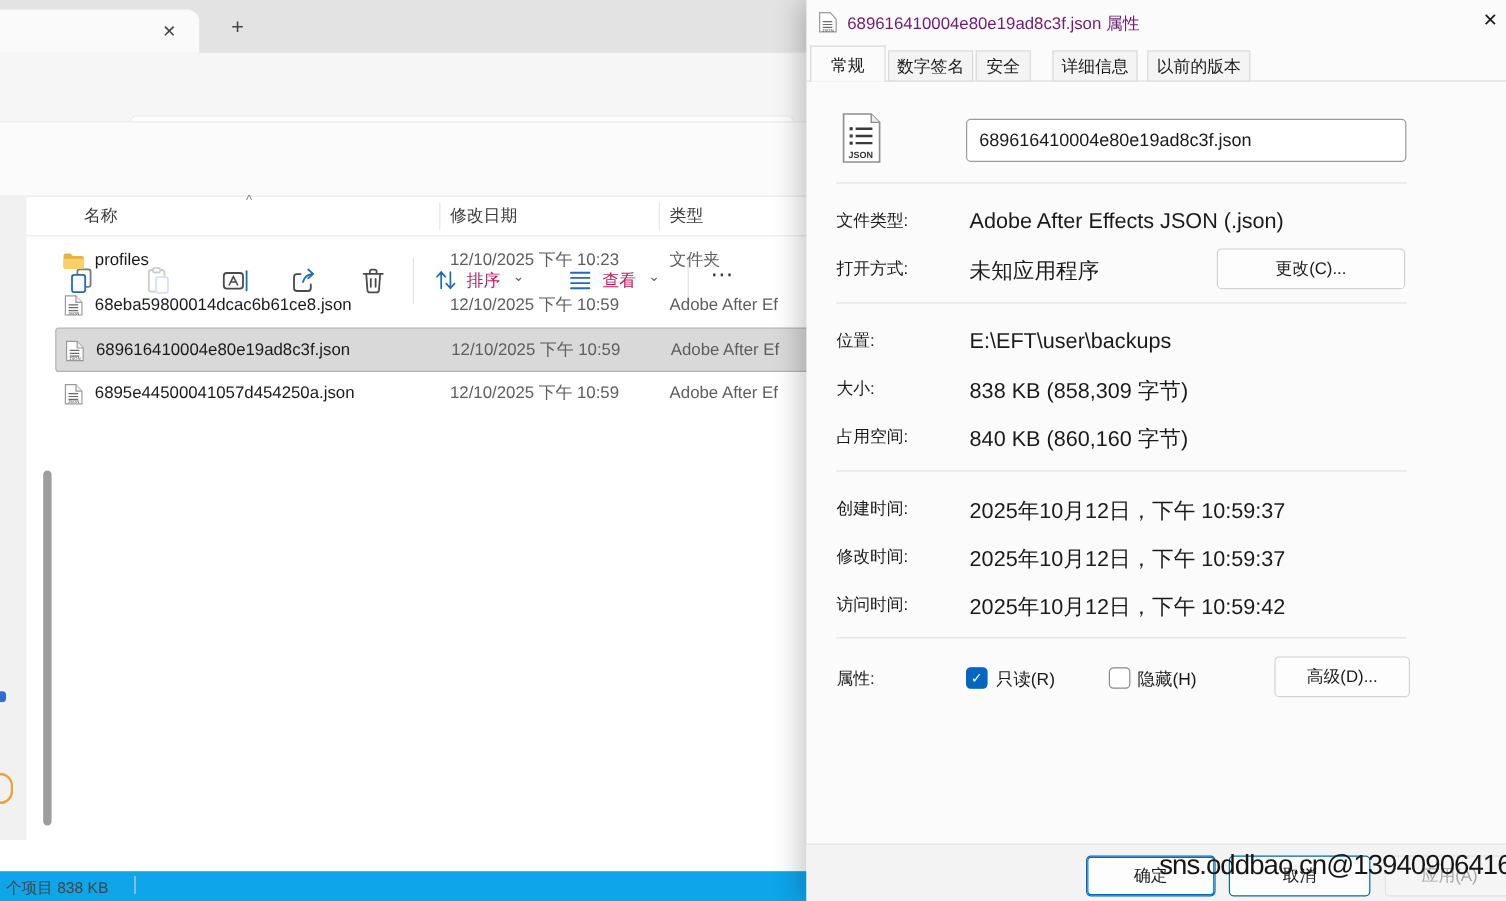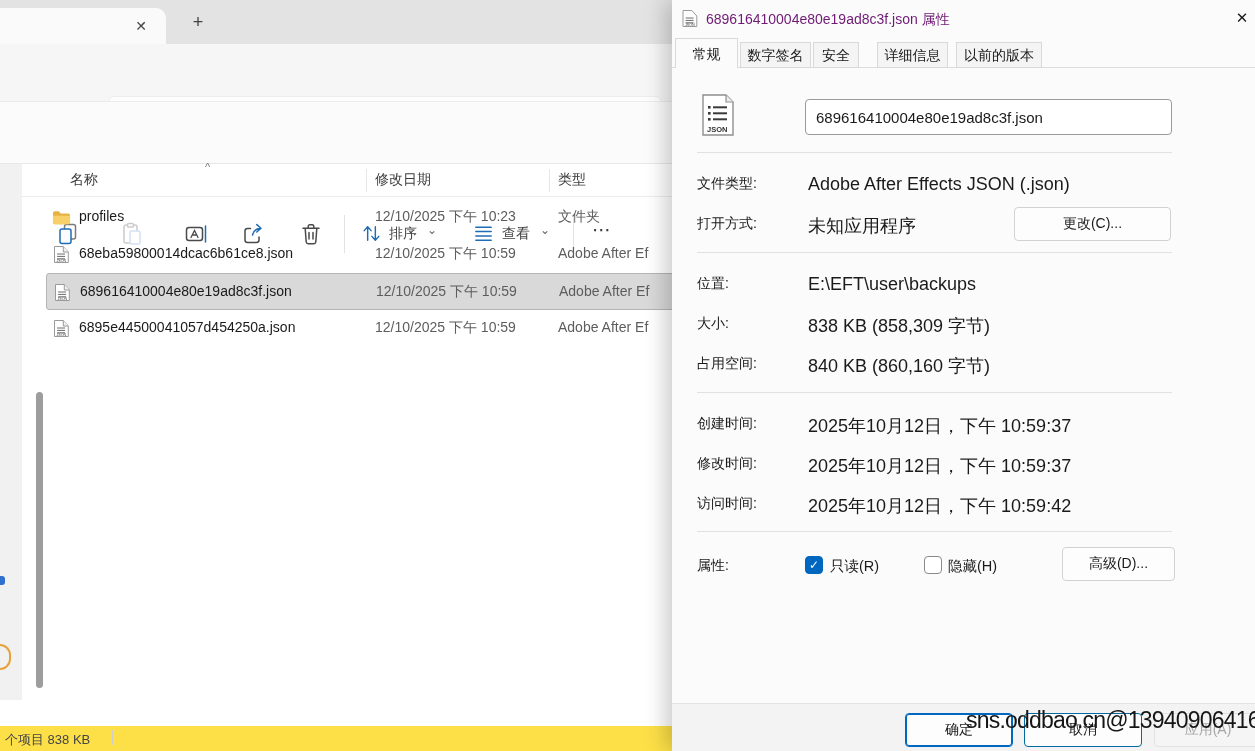--- a/index.html
+++ b/index.html
@@ -21,41 +21,41 @@
   .navbtn{position:absolute;top:61px;width:20px;height:20px;color:#555;}
   #crumbpill{position:absolute;left:108px;top:52px;width:554px;height:40px;background:#fdfdfd;
              border:1px solid #ededed;border-radius:6px;display:flex;align-items:center;
              padding-left:18px;box-sizing:border-box;gap:4px;}
   .crumb{color:#1b1b1b;padding:0 10px;white-space:nowrap;}
   .crumb-sep{color:#555;font-size:15px;padding:0 2px;}
   #toolbar{position:absolute;left:0;top:101px;width:675px;height:63px;background:#fbfbfb;
            border-top:1px solid #ececec;border-bottom:1px solid #e8e8e8;box-sizing:border-box;}
   .tbtn{position:absolute;top:120px;width:24px;height:24px;}
   .tsep{position:absolute;top:113px;width:1px;height:38px;background:#e2e2e2;}
-  .tlabel{position:absolute;top:123px;color:#404040;white-space:nowrap;}
+  .tlabel{position:absolute;top:123px;color:#be185d;white-space:nowrap;}
   .tchev{position:absolute;top:121px;color:#666;font-size:12px;}
   
   #listhead{position:absolute;left:0;top:164px;width:675px;height:33px;background:#fff;
             border-bottom:1px solid #ececec;box-sizing:border-box;color:#3b3b3b;}
   .hsep{position:absolute;top:5px;width:1px;height:23px;background:#e6e6e6;}
   #filelist{position:absolute;left:0;top:199px;width:675px;height:160px;}
   .frow{position:relative;height:37px;width:700px;margin-left:46px;border-radius:3px;box-sizing:border-box;}
   .frow.selected{background:#d9d9d9;border:1px solid #b5b5b5;}
   .frow .ficon{position:absolute;left:6px;top:9px;width:19px;height:19px;}
   .frow .c-name{position:absolute;left:33px;top:9px;color:#1a1a1a;white-space:nowrap;}
   .frow .c-date{position:absolute;left:329px;top:9px;color:#5d5d5d;white-space:nowrap;}
   .frow .c-type{position:absolute;left:512px;top:9px;color:#5d5d5d;white-space:nowrap;}
   .ficon svg{width:19px;height:19px;}
   
   #navpane-sliver{position:absolute;left:0;top:164px;width:22px;height:536px;background:#f1f1f1;}
   #pane-scrollbar{position:absolute;left:36px;top:392px;width:7px;height:296px;background:#9d9d9d;border-radius:4px;}
   #frag-orange{position:absolute;left:0;top:644px;width:11px;height:26px;border:2px solid #e9a23b;
                border-left:none;border-radius:0 13px 13px 0;box-sizing:border-box;}
   #frag-blue{position:absolute;left:0;top:576px;width:5px;height:9px;background:#2e6fd0;border-radius:0 3px 3px 0;}
-  #statusbar{position:absolute;left:0;top:726px;width:675px;height:25px;background:#fde047;
+  #statusbar{position:absolute;left:0;top:726px;width:675px;height:25px;background:#0ea5e9;
              color:#454545;font-size:13px;}
   #statusbar .stext{position:absolute;left:5px;top:5px;}
   #statusbar .sdiv{position:absolute;left:112px;top:4px;width:1px;height:15px;background:#cfcfcf;}
   
   #dialog{position:absolute;left:672px;top:0;width:583px;height:751px;background:#fbfbfb;
           box-shadow:-7px 0 20px rgba(0,0,0,0.20);overflow:hidden;}
   #dlg-titlebar{position:absolute;left:0;top:0;width:583px;height:38px;}
   #dlg-title{position:absolute;left:34px;top:11px;font-size:14px;color:#701a75;white-space:nowrap;}
   #dlg-close{position:absolute;right:4px;top:9px;width:18px;height:18px;color:#1a1a1a;font-size:15px;
              text-align:center;line-height:18px;}

